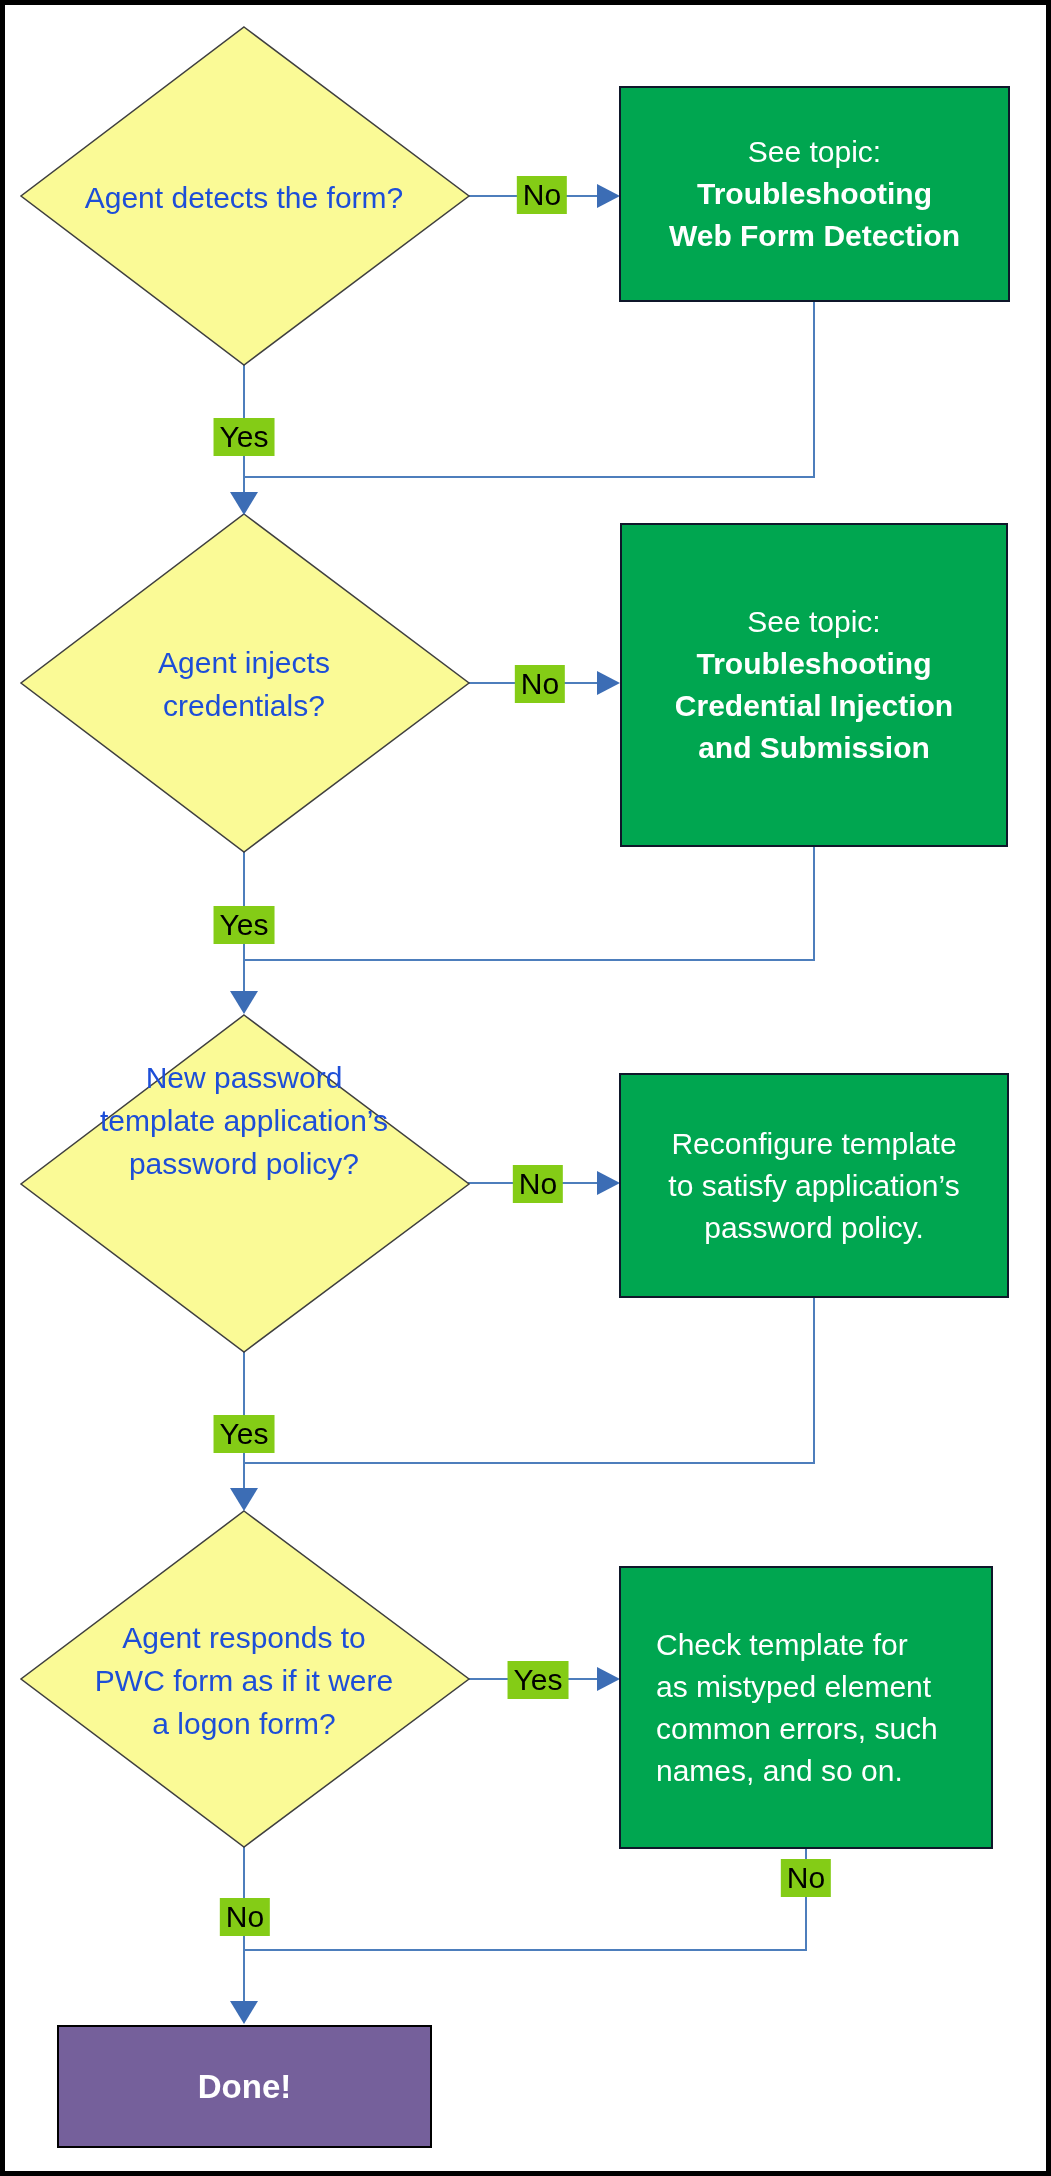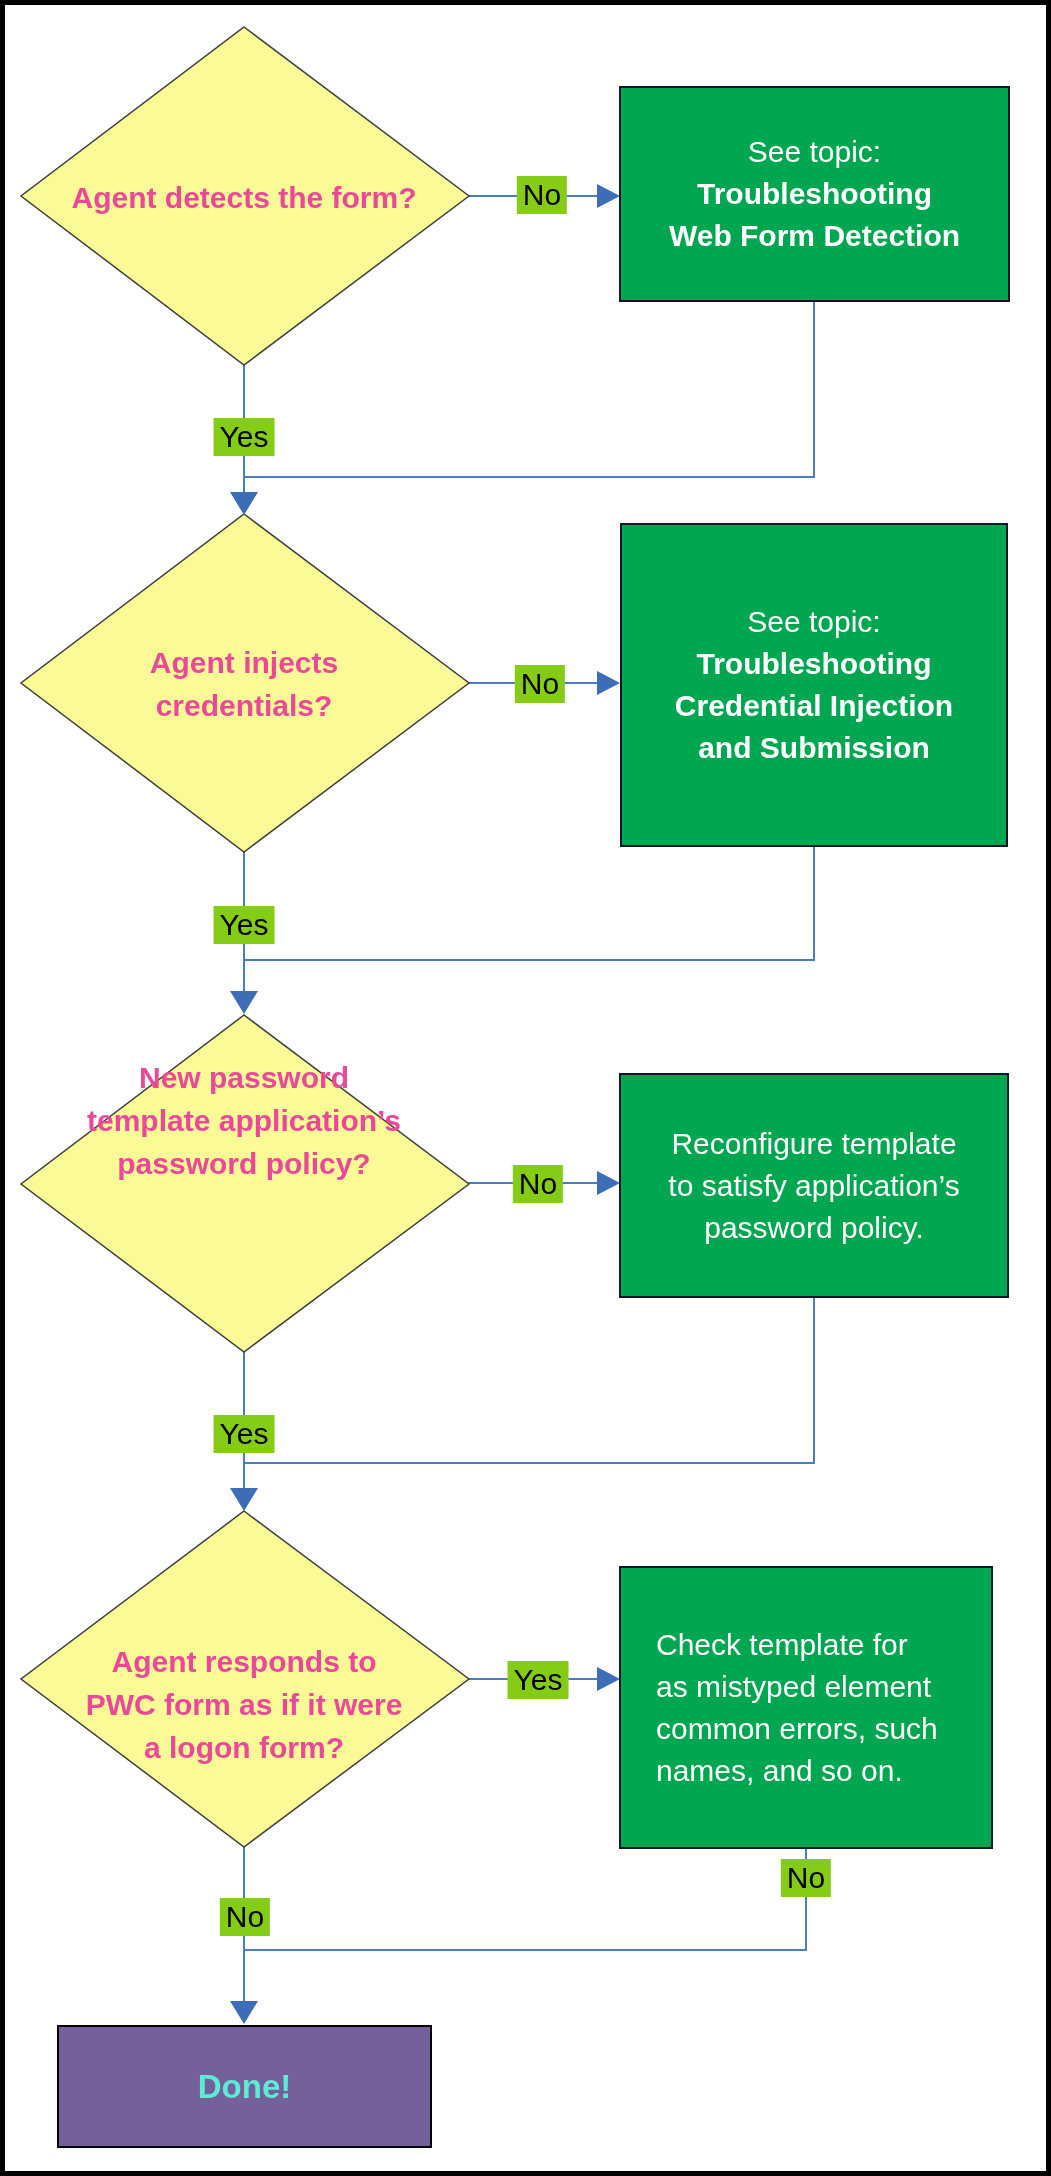--- a/index.html
+++ b/index.html
@@ -35,36 +35,35 @@
     z-index:2;
   }
   .action.left-align { align-items:flex-start; text-align:left; padding-left:35px; }
   .action .bl { white-space:nowrap; }
   .bold { font-weight:bold; }
 
   .terminal {
     position:absolute;
     background:#75609b;
     border:2px solid #000000;
-    color:#5eead4;
+    color:#ffffff;
     display:flex; justify-content:center; align-items:center;
     font-size:33px; font-weight:bold;
     box-sizing:border-box;
     z-index:2;
   }
 
   .dtext {
     position:absolute;
     transform:translate(-50%,-50%);
     text-align:center;
-    color:#ec4899;
+    color:#1d4ed8;
     font-size:30px; line-height:43px;
     z-index:2;
     width:460px;
-    font-weight:bold;
   }
   .dtext div { white-space:nowrap; }
 
   .elabel {
     position:absolute;
     transform:translate(-50%,-50%);
     background:#84cc16;
     color:#000000;
     font-size:30px; line-height:1;
     padding:4px 6px;
@@ -119,21 +118,21 @@
   </div>
   <div class="dtext" style="left:244px; top:684px;">
     <div>Agent injects</div>
     <div>credentials?</div>
   </div>
   <div class="dtext" style="left:244px; top:1120px;">
     <div>New password</div>
     <div>template application’s</div>
     <div>password policy?</div>
   </div>
-  <div class="dtext" style="left:244px; top:1680px;margin-top:24px;">
+  <div class="dtext" style="left:244px; top:1680px;">
     <div>Agent responds to</div>
     <div>PWC form as if it were</div>
     <div>a logon form?</div>
   </div>
 
   <div class="action" style="left:619px; top:86px; width:391px; height:216px;">
     <div class="bl">See topic:</div>
     <div class="bl bold">Troubleshooting</div>
     <div class="bl bold">Web Form Detection</div>
   </div>

